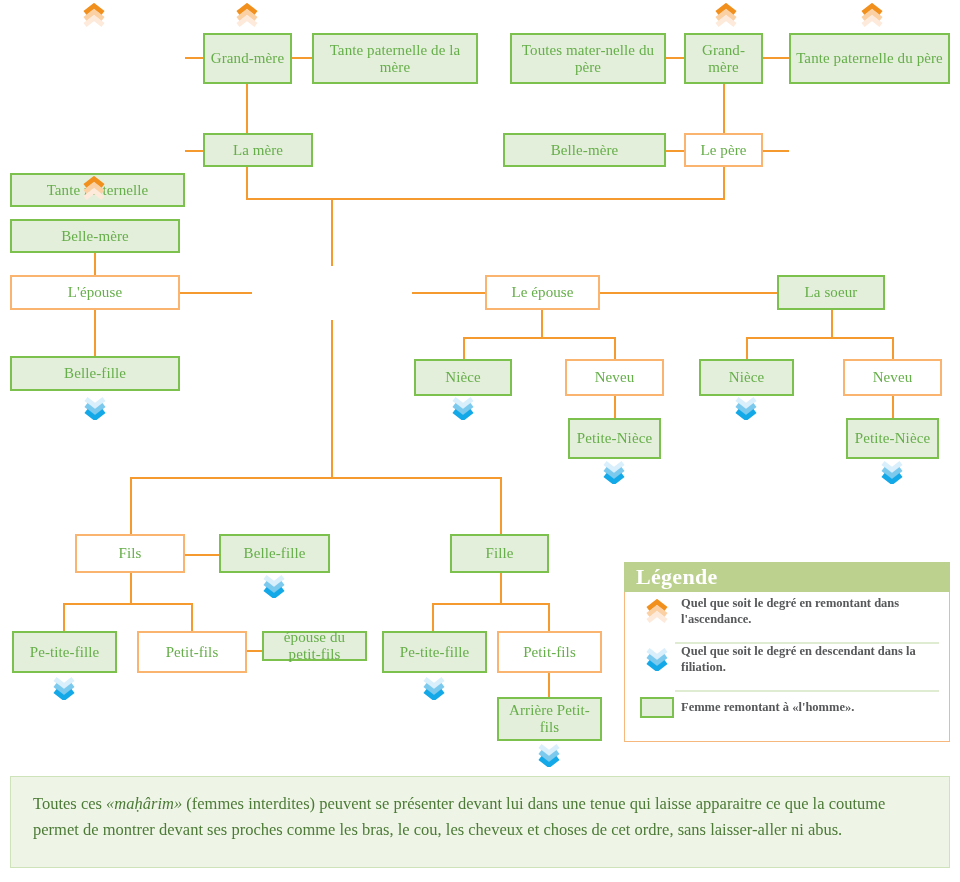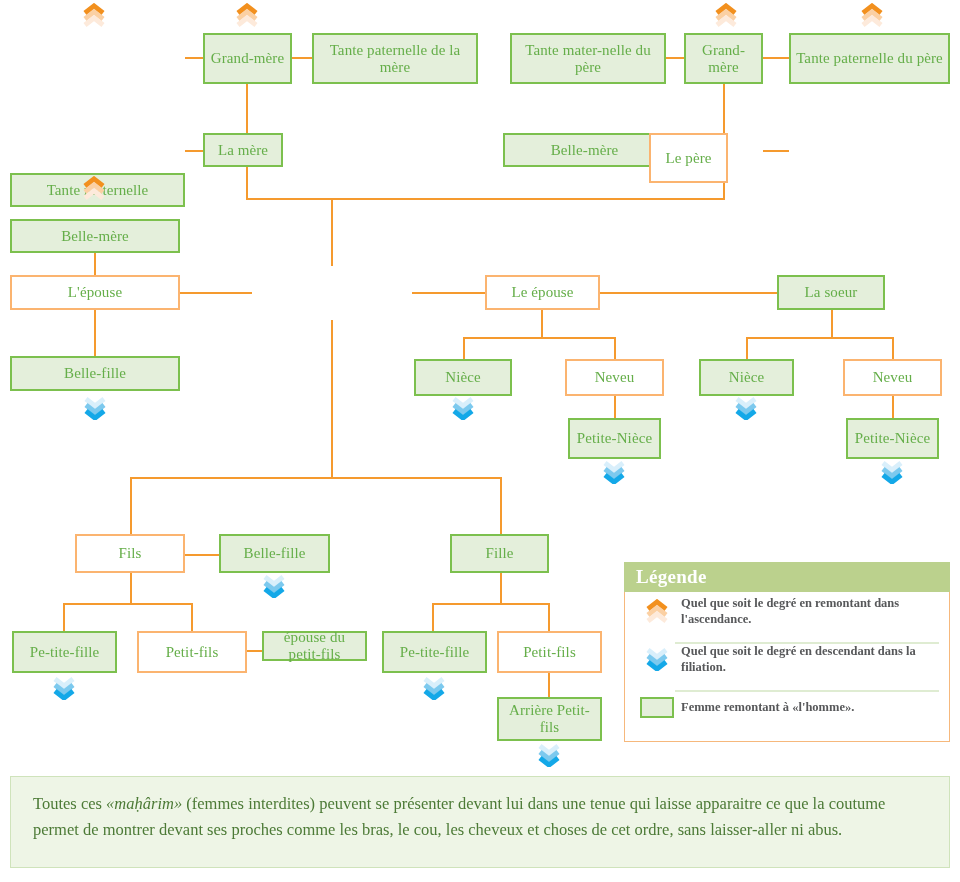--- a/index.html
+++ b/index.html
@@ -38,21 +38,21 @@
   }
 
   
   .chev{position:absolute;z-index:4;width:26px;height:24px;}
   .chev svg{display:block;width:26px;height:24px;}
 
   
   #legend{position:absolute;z-index:5;left:624px;top:562px;width:326px;height:180px;}
   #legend-head{
     height:30px;background:#bbd18d;color:#ffffff;
-    font-weight:bold;font-size:19px;display:flex;align-items:center;
+    font-weight:bold;font-size:22px;display:flex;align-items:center;
     padding-left:12px;box-sizing:border-box;letter-spacing:.3px;
   }
   #legend-body{
     height:150px;background:#ffffff;border:1px solid #f6b87c;border-top:none;
     box-sizing:border-box;padding:4px 0 0 0;
   }
   .lrow{display:flex;align-items:center;height:46px;padding:0 10px 16px 8px;box-sizing:border-box;}
   .lrow .lico{width:48px;flex:0 0 48px;display:flex;align-items:center;justify-content:center;}
   .lrow .ltxt{
     font-weight:bold;font-size:12.5px;color:#57585a;line-height:1.28;
@@ -132,40 +132,40 @@
   <div class="line v" style="left:548px;top:672px;height:25px;"></div>
 
   <div class="node f" style="left:203px;top:33px;width:89px;height:51px;">
       <span>Grand-mère</span>
     </div>
   <div class="node f" style="left:312px;top:33px;width:166px;height:51px;">
       <span>Tante paternelle de la mère</span>
     </div>
 
   <div class="node f" style="left:510px;top:33px;width:156px;height:51px;">
-      <span>Tante mater-nelle du père</span>
+      <span>Toutes mater-nelle du père</span>
     </div>
   <div class="node f" style="left:684px;top:33px;width:79px;height:51px;">
       <span>Grand-mère</span>
     </div>
   <div class="node f" style="left:789px;top:33px;width:161px;height:51px;">
       <span>Tante paternelle du père</span>
     </div>
 
   <div class="node f" style="left:10px;top:133px;width:175px;height:34px;margin-top:40px;">
       <span>Tante maternelle</span>
     </div>
-  <div class="node f" style="left:203px;top:133px;width:80px;height:34px;">
+  <div class="node f" style="left:203px;top:133px;width:110px;height:34px;">
       <span>La mère</span>
     </div>
 
   <div class="node f" style="left:503px;top:133px;width:163px;height:34px;">
       <span>Belle-mère</span>
     </div>
-  <div class="node m" style="left:649px;top:133px;width:79px;height:50px;">
+  <div class="node m" style="left:684px;top:133px;width:79px;height:34px;">
       <span>Le père</span>
     </div>
 
   <div class="node f" style="left:10px;top:219px;width:170px;height:34px;">
       <span>Belle-mère</span>
     </div>
   <div class="node m" style="left:10px;top:275px;width:170px;height:35px;">
       <span>L'épouse</span>
     </div>
   <div class="node f" style="left:10px;top:356px;width:170px;height:35px;">

